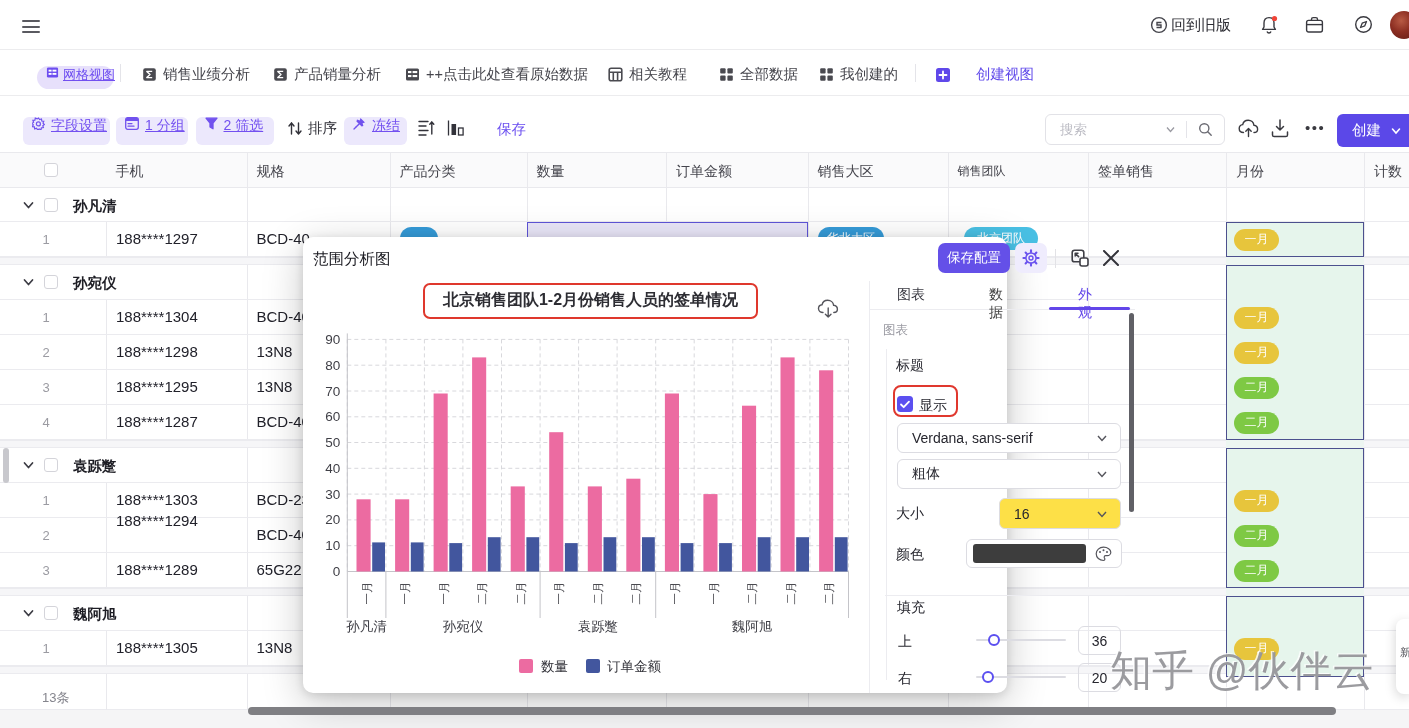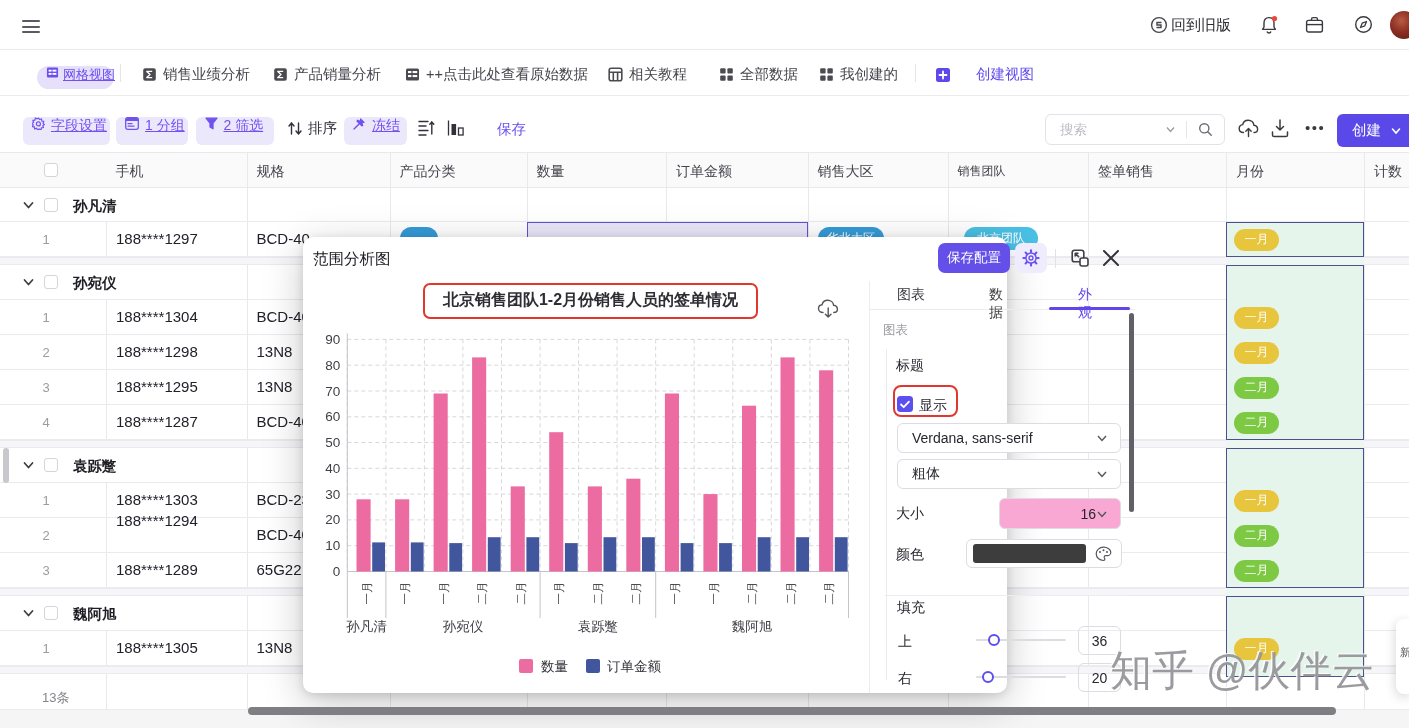--- a/index.html
+++ b/index.html
@@ -466,21 +466,21 @@
         <path d="M2 4 L6 8.5 L10 4" fill="none" stroke="#55555c" stroke-width="1.4"></path>
       </svg>
     </div>
 <div class="abs" style="left:594px;top:222px;width:224px;height:30px;border:1px solid #dcdce2;border-radius:6px;background:#fff;display:flex;align-items:center;">
       <span style="margin-left:14px;font-size:14px;color:#26262e;flex:1;">粗体</span>
       <svg width="12" height="12" viewBox="0 0 12 12" style="margin-right:12px;">
         <path d="M2 4 L6 8.5 L10 4" fill="none" stroke="#55555c" stroke-width="1.4"></path>
       </svg>
     </div>
 <div class="abs" style="left:593px;top:268px;font-size:14px;color:#26262e;">大小</div>
-<div class="abs" style="left:696px;top:261px;width:122px;height:31px;border:1px solid #dcdce2;border-radius:6px;background:#f9a8d4;display:flex;align-items:center;text-align:right;">
+<div class="abs" style="left:696px;top:261px;width:122px;height:31px;border:1px solid #dcdce2;border-radius:6px;background:#fde047;display:flex;align-items:center;">
       <span style="margin-left:14px;font-size:14px;color:#26262e;flex:1;">16</span>
       <svg width="12" height="12" viewBox="0 0 12 12" style="margin-right:12px;">
         <path d="M2 4 L6 8.5 L10 4" fill="none" stroke="#55555c" stroke-width="1.4"></path>
       </svg>
     </div>
 <div class="abs" style="left:593px;top:309px;font-size:14px;color:#26262e;">颜色</div>
 <div class="abs" style="left:663px;top:302px;width:156px;height:29px;border:1px solid #dcdce2;border-radius:6px;background:#fff;"></div>
 <div class="abs" style="left:670px;top:307px;width:113px;height:19px;background:#3d3d3d;border-radius:3px;"></div>
 <svg class="abs" style="left:792px;top:309px;" width="17" height="16" viewBox="0 0 17 16">
       <path d="M8.5 1.2 C4.4 1.2 1.2 4.1 1.2 7.8 C1.2 11.5 4.4 14.5 8.5 14.5 C9.3 14.5 9.9 13.9 9.9 13.1 C9.9 12.7 9.8 12.4 9.5 12.1 C9.3 11.8 9.2 11.5 9.2 11.1 C9.2 10.3 9.8 9.7 10.6 9.7 L12.3 9.7 C14.2 9.7 15.8 8.1 15.8 6.2 C15.8 3.4 12.5 1.2 8.5 1.2 Z" fill="none" stroke="#55555c" stroke-width="1.2"></path>

